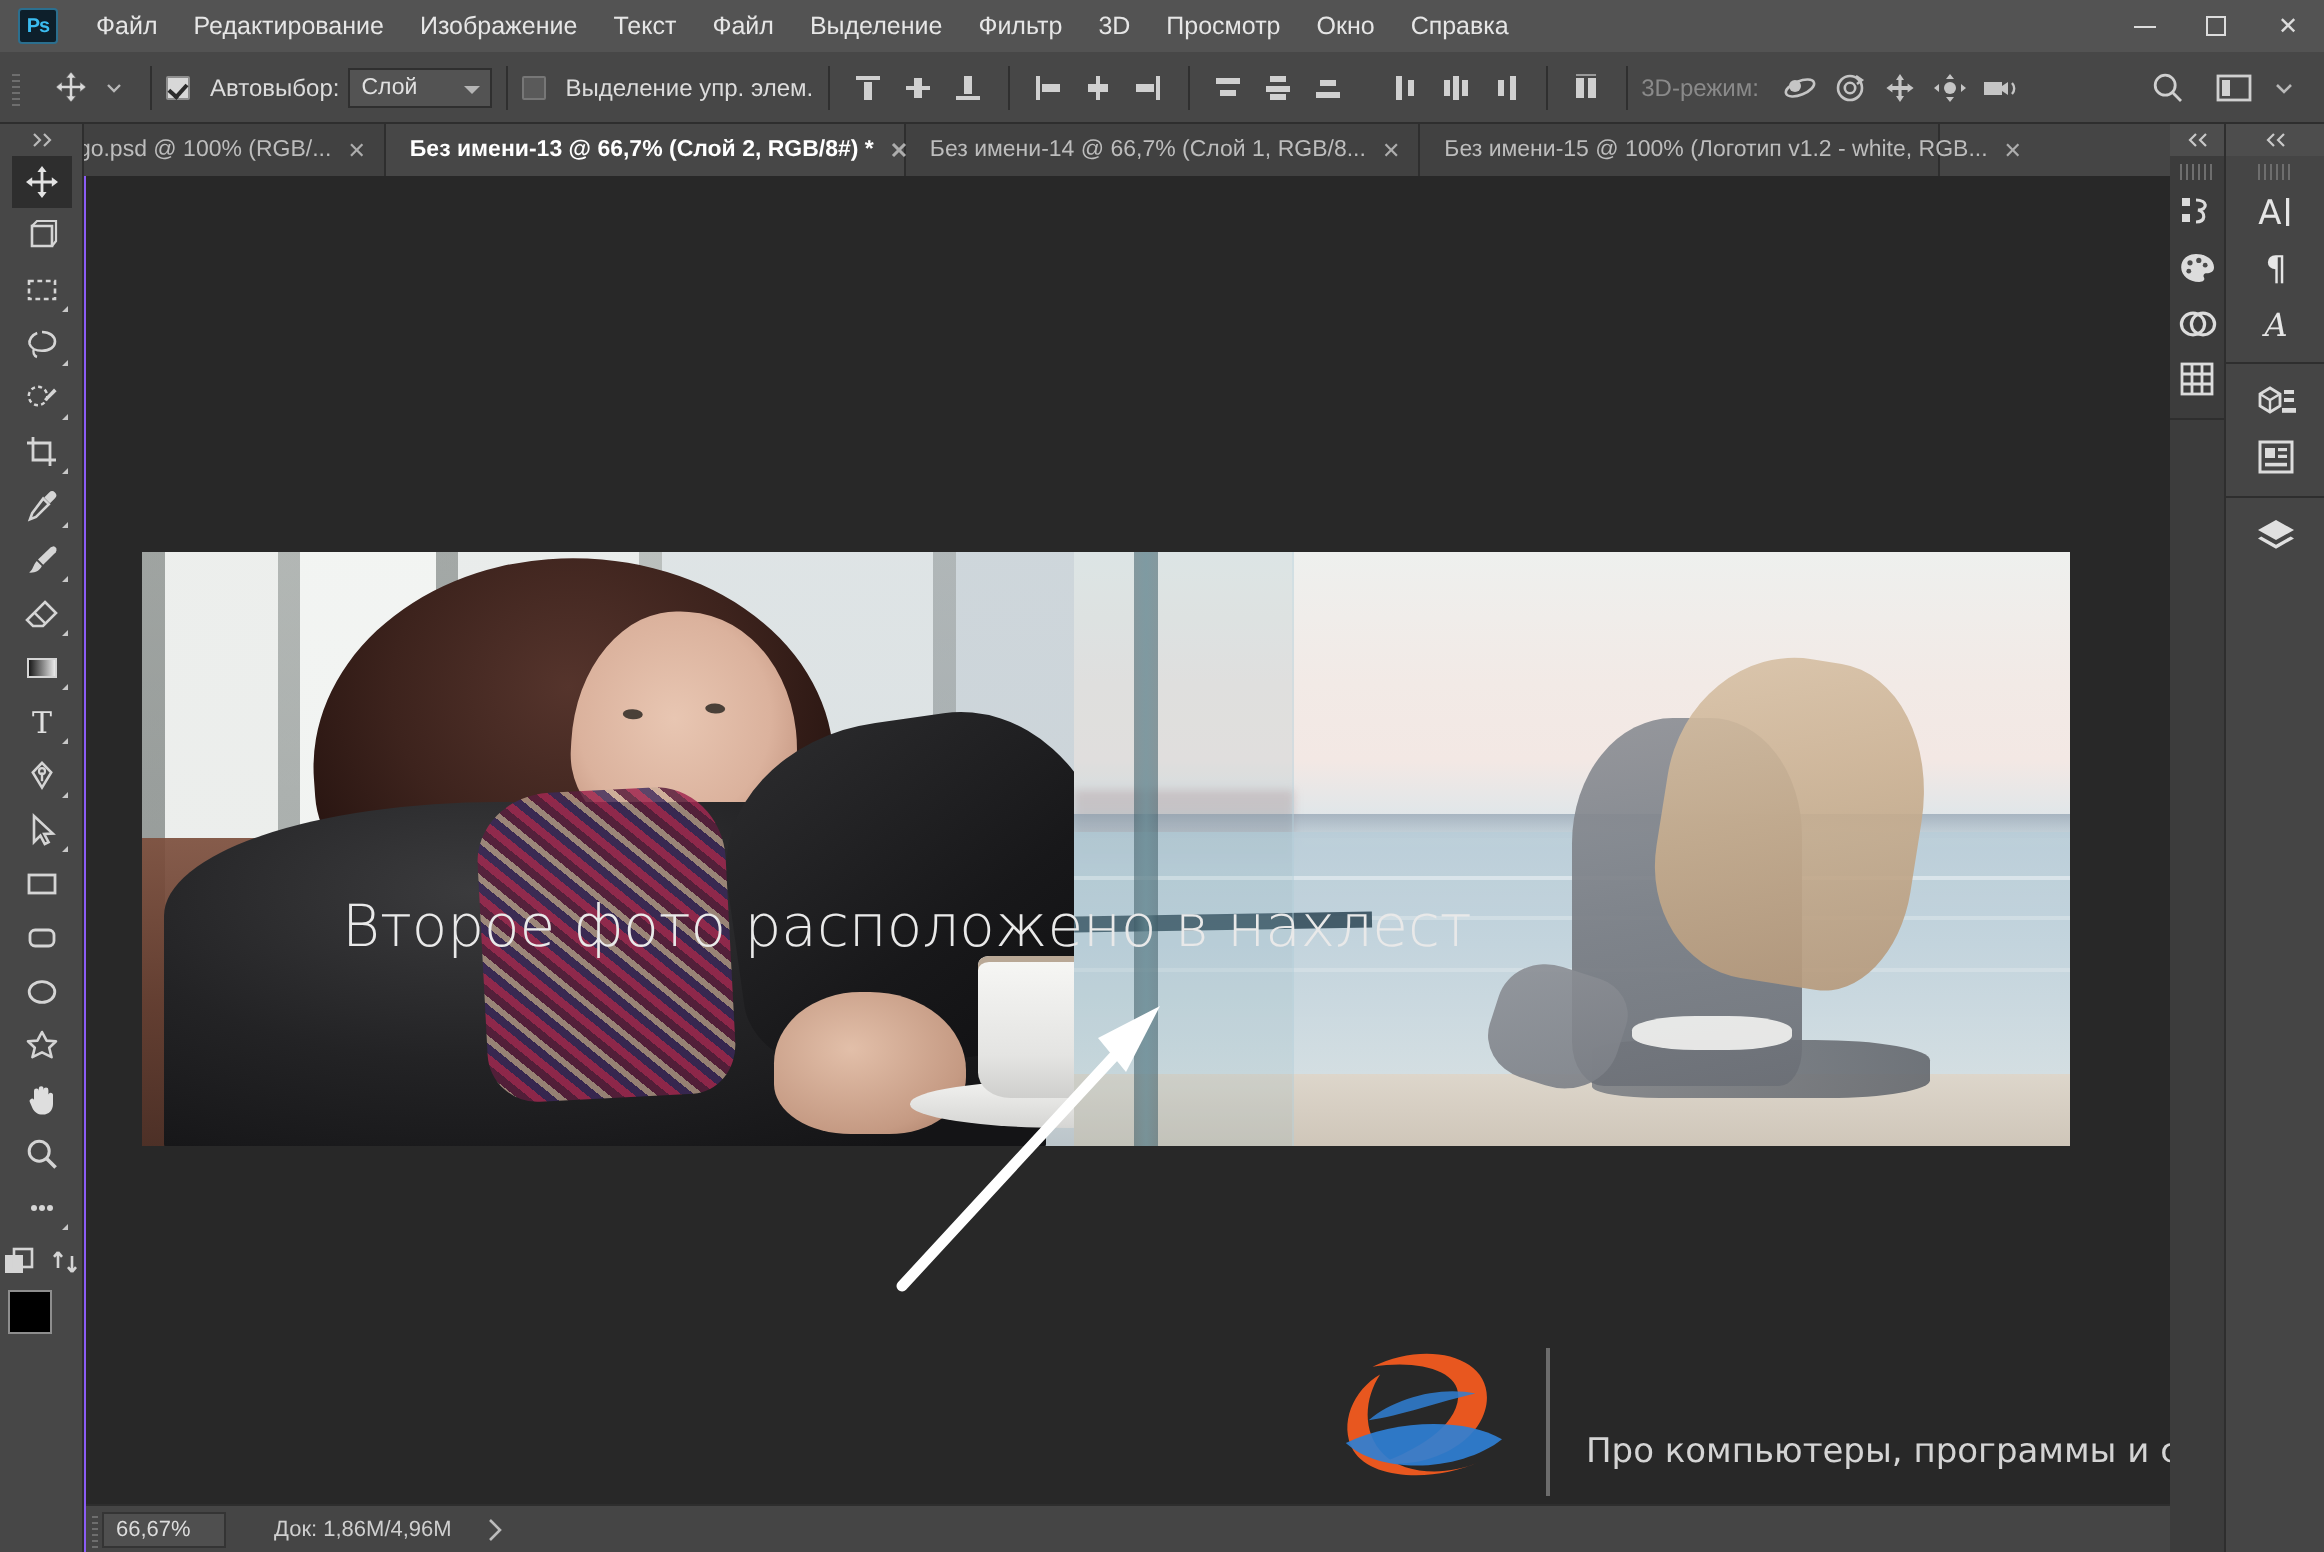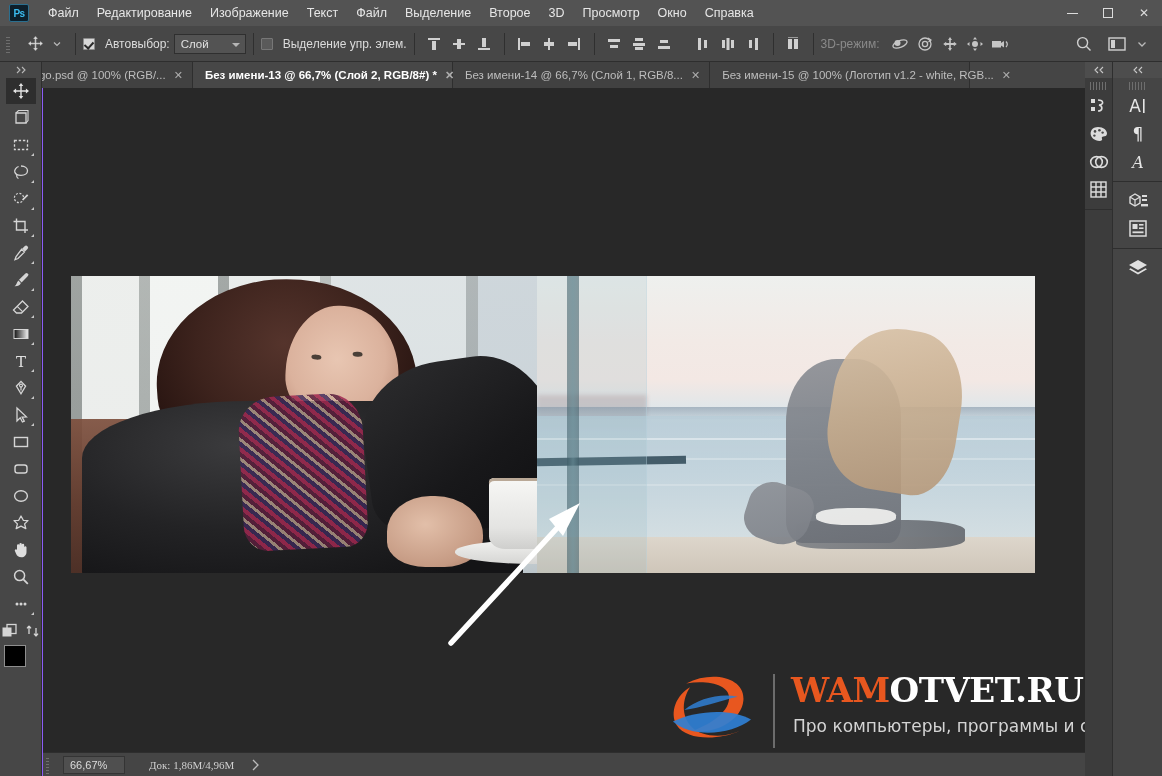--- a/index.html
+++ b/index.html
@@ -344,23 +344,23 @@
   .rail-group-sep { width: 100%; height: 1px; background: #2e2e2e; margin: 5px 0; }
 
   
   .statusbar {
     position: absolute; left: 43px; top: 752px; width: 1042px; height: 24px;
     background: #454545; border-top: 1px solid #2e2e2e;
     display: flex; align-items: center; color: #cfcfcf; font-size: 11px;
   }
   .sb-zoom {
     width: 62px; height: 18px; background: #4f4f4f; border: 1px solid #343434;
-    display: flex; align-items: center; padding-left: 6px; margin-left: 20px; color: #dcdcdc;
-  }
-  .sb-doc { margin-left: 24px; font-family: Liberation Serif, serif; }
+    display: flex; align-items: center; padding-left: 6px; margin-left: 8px; color: #dcdcdc;
+  }
+  .sb-doc { margin-left: 24px; }
   .sb-arrow { margin-left: 16px; color: #bbb; font-size: 12px; }
   .sb-grip-left {
     position: absolute; left: 0; top: 0; width: 8px; height: 24px;
     background-image: repeating-linear-gradient(to bottom, #6e6e6e 0 1px, transparent 1px 3px);
     background-size: 3px 100%; background-repeat: no-repeat; background-position: 3px 5px;
   }
   svg { display: block; }
 </style>
 </head>
 <body>
@@ -368,21 +368,21 @@
 <div class="app">
 
   <div class="menubar">
     <div class="ps-logo">Ps</div>
     <div class="menu-item">Файл</div>
     <div class="menu-item">Редактирование</div>
     <div class="menu-item">Изображение</div>
     <div class="menu-item">Текст</div>
     <div class="menu-item">Файл</div>
     <div class="menu-item">Выделение</div>
-    <div class="menu-item">Второе</div>
+    <div class="menu-item">Фильтр</div>
     <div class="menu-item">3D</div>
     <div class="menu-item">Просмотр</div>
     <div class="menu-item">Окно</div>
     <div class="menu-item">Справка</div>
     <div class="win-btns">
       <div class="win-btn">
           <span class="wb-min"></span>
         </div>
       <div class="win-btn">
           <span class="wb-max"></span>
@@ -801,32 +801,30 @@
 
     </div>
 
     <svg class="arrow-svg" viewBox="0 0 1042 664">
       <g>
         <path d="M408 555 L528 425" stroke="#ffffff" stroke-width="5.5" stroke-linecap="round" fill="none"></path>
         <path d="M537 415 L520 448 L506 431 Z" fill="#ffffff"></path>
       </g>
     </svg>
 
+    <div class="caption">Второе фото расположено в  нахлест</div>
 
     <div class="watermark">
       <svg class="wm-logo" viewBox="0 0 100 84">
         <path d="M24 12 C52 -2 86 6 84 30 C82 52 52 66 30 62 C46 56 68 44 69 28 C70 14 48 8 24 12 Z" fill="#e8571f"></path>
         <path d="M28 16 C20 28 18 46 30 58 C40 68 62 70 80 62 C58 72 24 72 14 56 C6 42 14 24 28 16 Z" fill="#e8571f"></path>
         <path d="M10 52 C34 40 72 38 92 50 C72 66 30 70 10 52 Z" fill="#2f7fd4" opacity="0.92"></path>
         <path d="M22 40 C36 28 60 22 78 26 C60 30 38 38 22 40 Z" fill="#2f7fd4" opacity="0.85"></path>
       </svg>
       <div class="wm-divider"></div>
-      <div class="wm-title">
-        <span class="wam">WAM</span><span class="rest">OTVET.RU</span>
-      </div>
       <div class="wm-sub">Про компьютеры, программы и сайты</div>
     </div>
 
   </div>
 
   <div class="right-rail">
     <div class="rail-col">
       <div class="rail-collapse">
         <svg width="12" height="8" viewBox="0 0 12 8">
             <path d="M5 1 L2 4 L5 7 M10 1 L7 4 L10 7" stroke="#c9c9c9" stroke-width="1.1" fill="none"></path>

